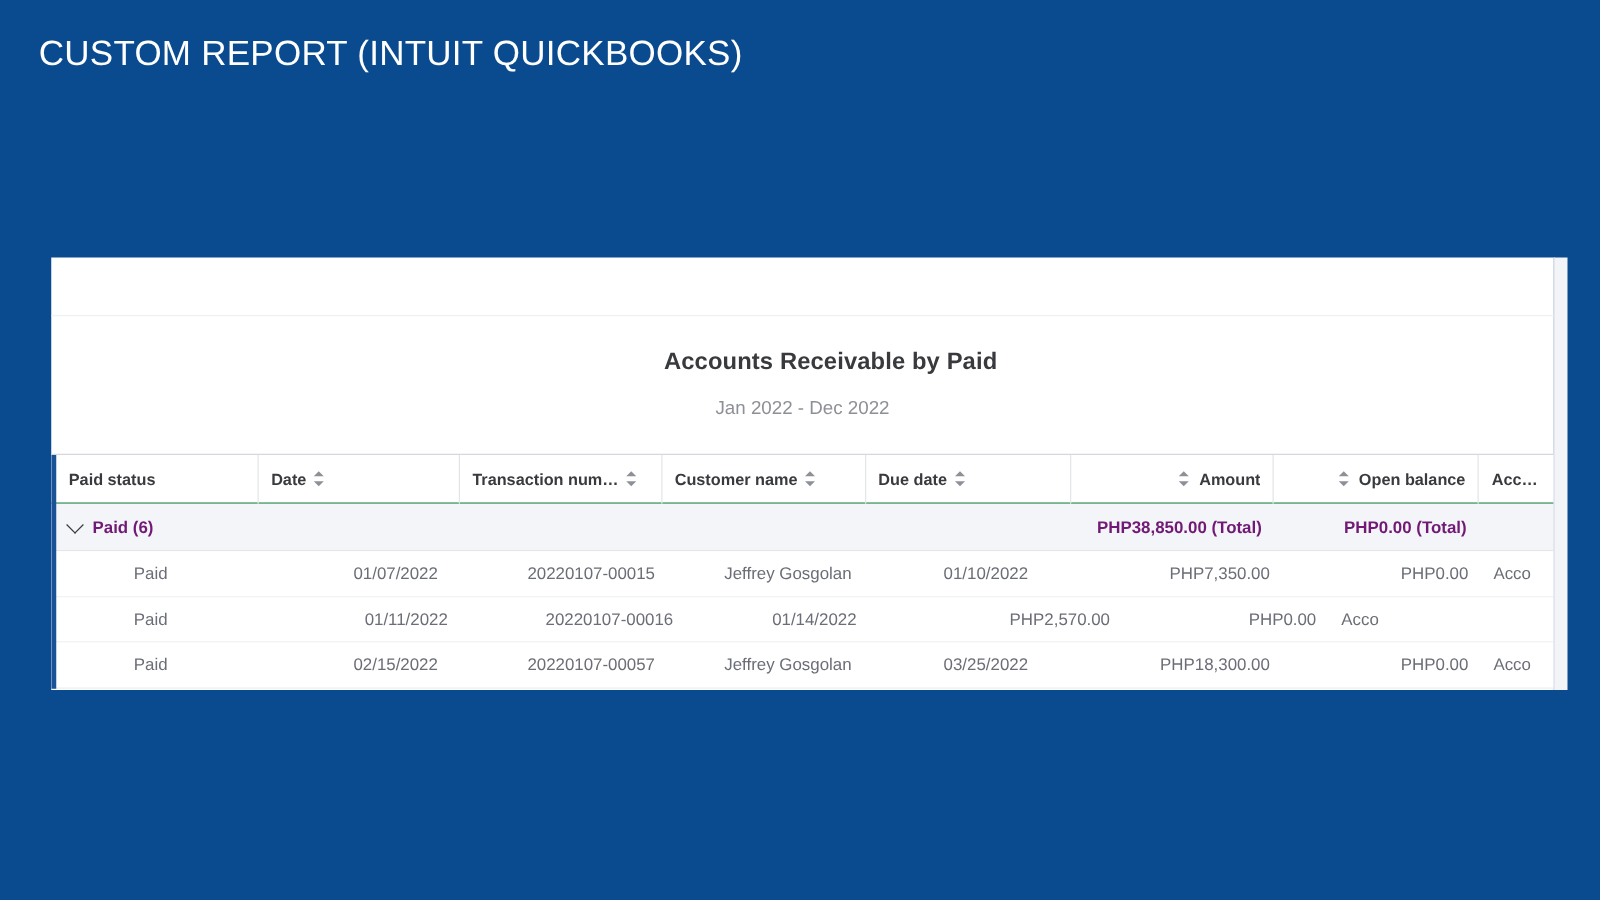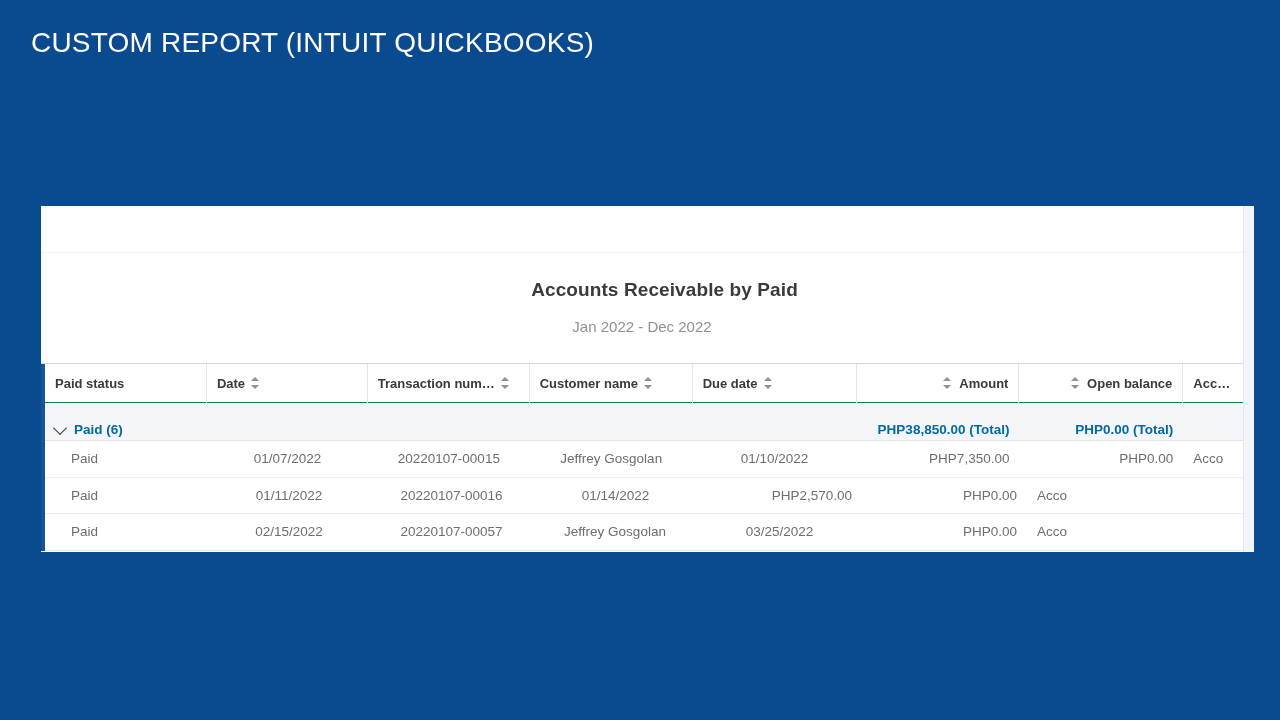--- a/index.html
+++ b/index.html
@@ -186,26 +186,26 @@
   }
 
   .grow {
     background: #f4f5f8;
     border-bottom: 1px solid #e3e5e8;
     height: 38px;
   }
   .gcell {
     font-size: 13.5px;
     font-weight: 700;
-    color: #0369a1;
+    color: #701a75;
     box-sizing: border-box;
     padding: 4px 10px;
     height: 38px;
     display: flex;
-    align-items: flex-end;
+    align-items: center;
     white-space: nowrap;
     overflow: hidden;
   }
   .gcell.right { justify-content: flex-end; }
 
   .chev {
     display: inline-block;
     width: 9px;
     height: 9px;
     border-right: 1.8px solid #393a3d;
@@ -213,20 +213,21 @@
     transform: rotate(45deg);
     margin-right: 9px;
     margin-bottom: 4px;
     flex: 0 0 auto;
   }
 
   .drow {
     border-bottom: 1px solid #eceef0;
     background: #ffffff;
     height: 36.5px;
+    padding-left: 36px;
   }
   .dcell {
     font-size: 13.5px;
     color: #6b6e76;
     font-weight: 400;
     box-sizing: border-box;
     padding: 0 10px;
     height: 36.5px;
     display: flex;
     align-items: center;
@@ -341,20 +342,21 @@
         <div class="dcell right" style="width:165px;">PHP0.00</div>
         <div class="dcell" style="width:60px;">Acco</div>
       </div>
 
       <div class="row drow">
         <div class="dcell" style="width:163px;margin-left:4px;padding-left:26px;">Paid</div>
         <div class="dcell center" style="width:162px;">02/15/2022</div>
         <div class="dcell center" style="width:163px;">20220107-00057</div>
         <div class="dcell center" style="width:164px;">Jeffrey Gosgolan</div>
         <div class="dcell center" style="width:165px;">03/25/2022</div>
+        <div class="dcell right" style="width:164px;">PHP18,300.00</div>
         <div class="dcell right" style="width:165px;">PHP0.00</div>
         <div class="dcell" style="width:60px;">Acco</div>
       </div>
 
     </div>
   </div>
 
   <div class="card-scroll-track">
     <div class="card-scroll-thumb"></div>
   </div>

